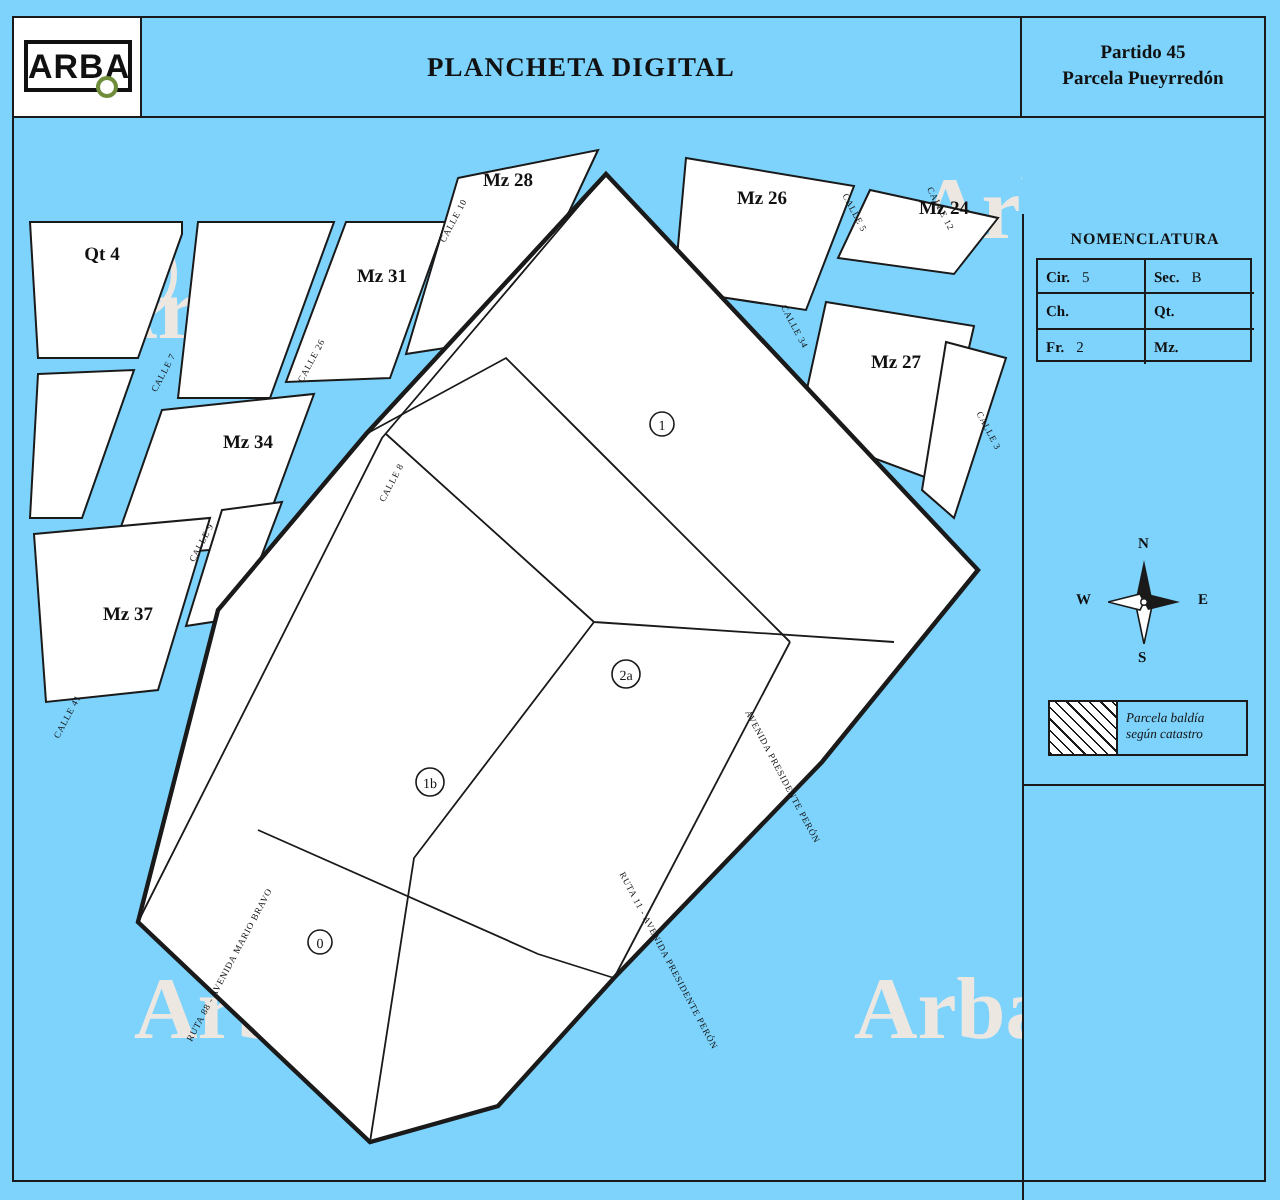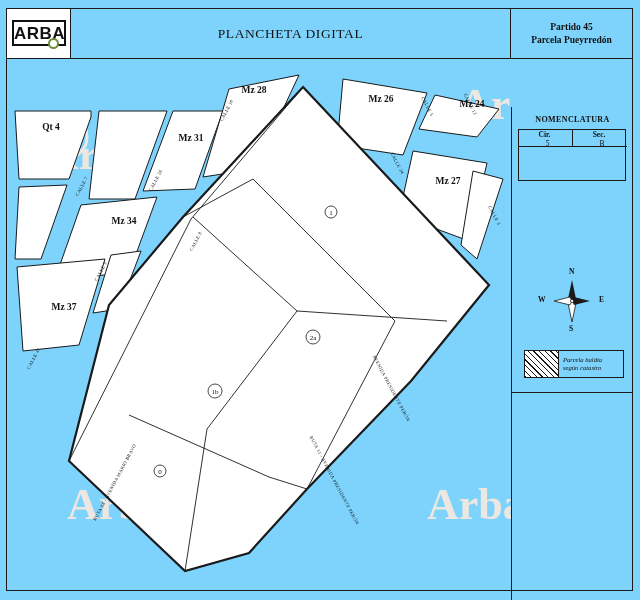--- a/index.html
+++ b/index.html
@@ -75,21 +75,21 @@
     top: 9px;
     width: 440px;
     height: 50px;
     border-right: 1.5px solid #1a1a1a;
     border-bottom: 1.5px solid #1a1a1a;
     box-sizing: border-box;
     display: flex;
     align-items: center;
     justify-content: center;
     font-size: 13.5px;
-    font-weight: normal;
+    font-weight: bold;
     letter-spacing: 0.6px;
   }
   .hdr-partido {
     position: absolute;
     left: 511px;
     top: 9px;
     width: 121px;
     height: 50px;
     border-bottom: 1.5px solid #1a1a1a;
     box-sizing: border-box;
@@ -143,21 +143,20 @@
   .nom-row.last { border-bottom: none; }
   .nom-cell {
     position: absolute;
     top: 0;
     height: 100%;
     font-size: 7.5px;
     display: flex;
     align-items: center;
     padding-left: 4px;
     box-sizing: border-box;
-    flex-direction: column;
   }
   .nom-cell.left { left: 0; width: 54px; border-right: 1px solid #1a1a1a; }
   .nom-cell.right { left: 54px; width: 54px; font-family: Liberation Serif, serif; }
   .nom-k { font-weight: bold; margin-right: 6px; }
 
   
   .compass {
     position: absolute;
     left: 25px;
     top: 160px;
@@ -245,20 +244,40 @@
 
     <div class="nom-box">
       <div class="nom-row" style="top:0">
         <div class="nom-cell left">
           <span class="nom-k">Cir.</span>
           <span>5</span>
         </div>
         <div class="nom-cell right">
           <span class="nom-k">Sec.</span>
           <span>B</span>
+        </div>
+      </div>
+      <div class="nom-row" style="top:17.3px">
+        <div class="nom-cell left">
+          <span class="nom-k">Ch.</span>
+          <span></span>
+        </div>
+        <div class="nom-cell right">
+          <span class="nom-k">Qt.</span>
+          <span></span>
+        </div>
+      </div>
+      <div class="nom-row last" style="top:34.6px">
+        <div class="nom-cell left">
+          <span class="nom-k">Fr.</span>
+          <span>2</span>
+        </div>
+        <div class="nom-cell right">
+          <span class="nom-k">Mz.</span>
+          <span></span>
         </div>
       </div>
     </div>
 
     <div class="compass">
       <span class="lbl n">N</span>
       <span class="lbl s">S</span>
       <span class="lbl w">W</span>
       <span class="lbl e">E</span>
       <svg class="rose" viewBox="0 0 36 42">

